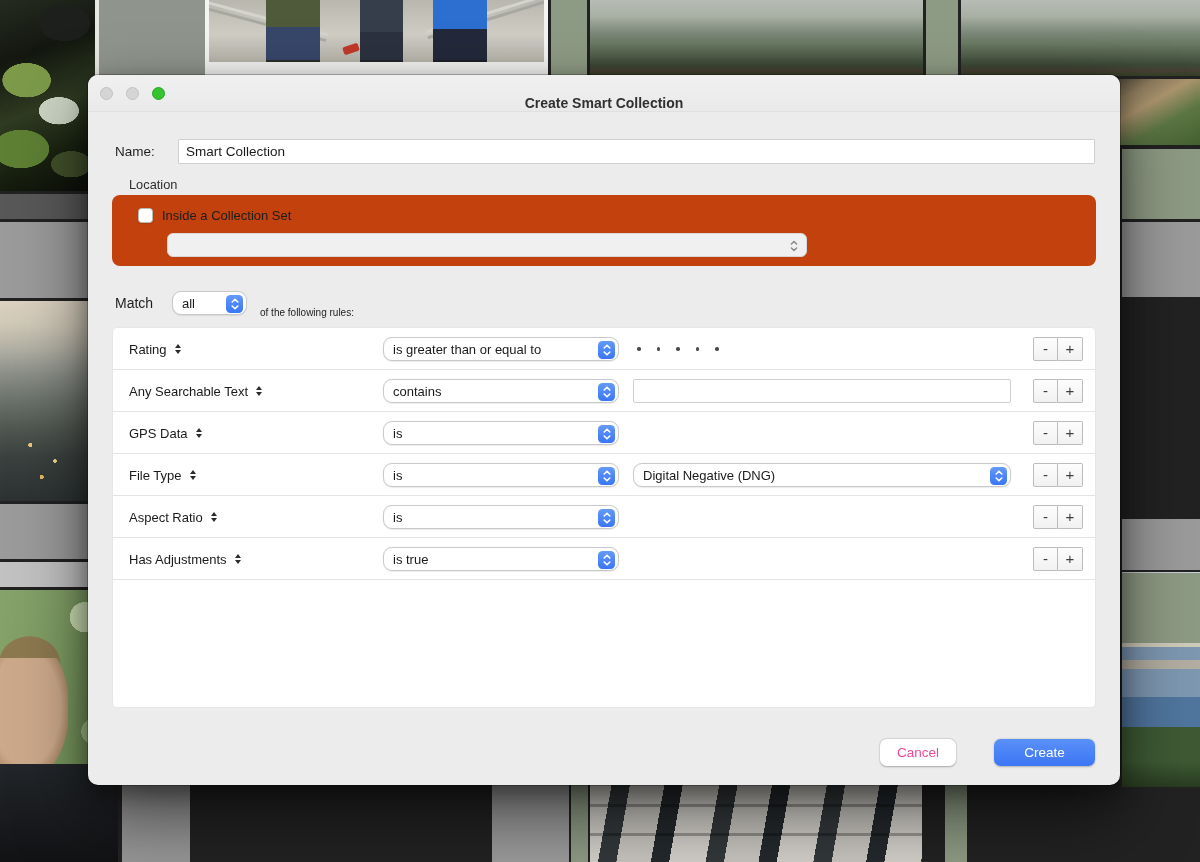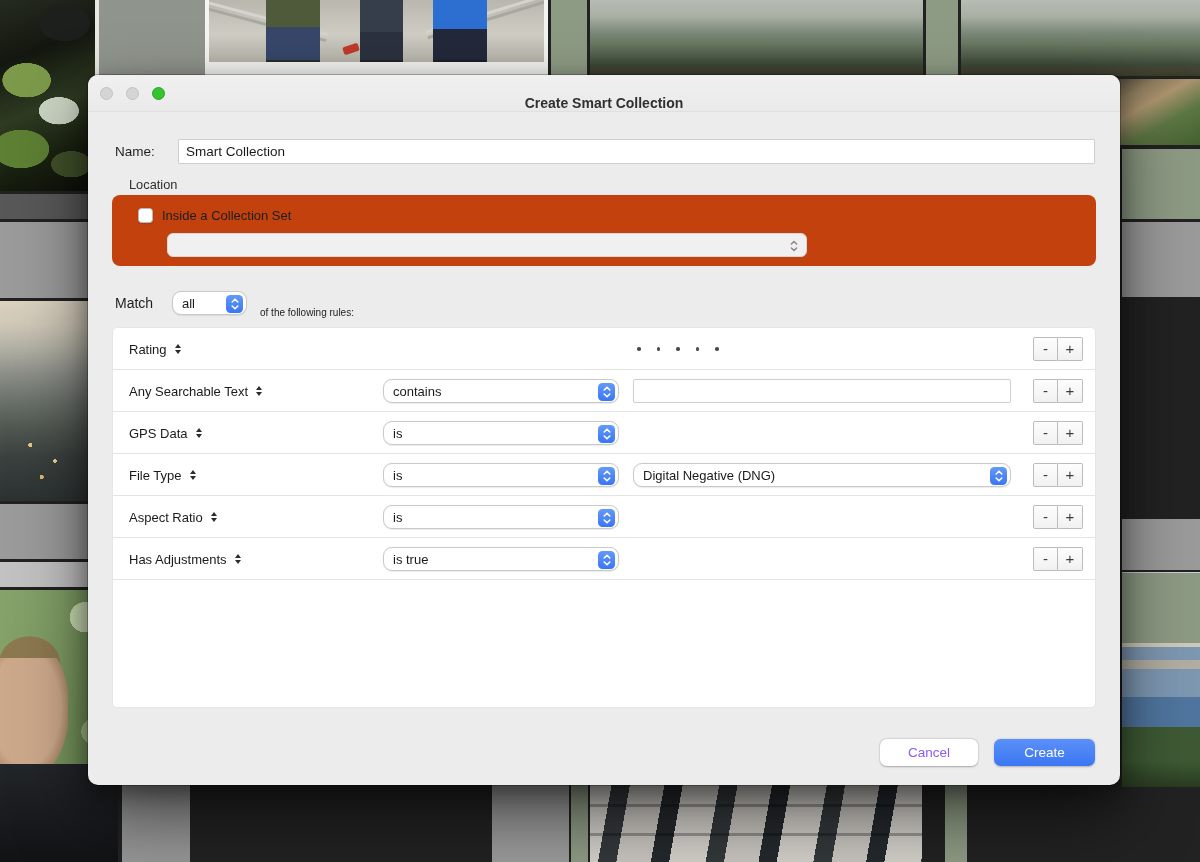--- a/index.html
+++ b/index.html
@@ -105,21 +105,21 @@
     font:13px "Liberation Sans","DejaVu Sans",sans-serif; padding:0 6px; }
   .stars { position:absolute; left:524px; top:0; height:42px; display:flex; align-items:center; gap:16px; }
   .stars i { width:3.5px; height:3.5px; border-radius:50%; background:#4a4a4a; }
   .seg { position:absolute; left:920px; top:9px; display:flex; }
   .seg button { width:25px; height:24px; background:linear-gradient(#fdfdfd,#f1f1f1); border:1px solid #bcbcbc; color:#3c3c3c;
     font:15px/22px "Liberation Sans","DejaVu Sans",sans-serif; text-align:center; padding:0; }
   .seg button:first-child { border-radius:2px 0 0 2px; }
   .seg button:last-child { border-left:none; border-radius:0 2px 2px 0; }
 
   .btn { position:absolute; top:664px; height:27px; border:none; border-radius:6.5px; font:13.5px "Liberation Sans","DejaVu Sans",sans-serif; }
-  .btn-cancel { left:792px; width:98px; background:#fff; color:#8b5cf6; box-shadow:0 .5px 2px rgba(0,0,0,.28), 0 0 0 .5px rgba(0,0,0,.06); }
+  .btn-cancel { left:792px; width:76px; background:#fff; color:#ec4899; box-shadow:0 .5px 2px rgba(0,0,0,.28), 0 0 0 .5px rgba(0,0,0,.06); }
   .btn-create { left:906px; width:101px; background:linear-gradient(#5a90f8,#3b76f4); color:#fff; box-shadow:0 .5px 2px rgba(0,0,0,.25); }
   .chev { fill:none; stroke:#fff; stroke-width:1.6; stroke-linecap:round; stroke-linejoin:round; }
   .chev-gray { fill:none; stroke:#868686; stroke-width:1.4; stroke-linecap:round; stroke-linejoin:round; }
 </style>
 </head>
 <body>
 
 <div>
   <div class="cell photo ph-veg" style="left:0;top:0;width:95px;height:191px;"></div>
   <div class="cell whiteline" style="left:95px;top:0;width:4px;height:219px;"></div>
@@ -214,20 +214,29 @@
   <div class="panel">
 
     <div class="rule-row">
       <div class="rule-field">
         <span>Rating</span>
         <span class="updown">
             <i class="tri-up"></i>
             <i class="tri-down"></i>
           </span>
       </div>
+      <div class="sel cond-sel">
+        <span>is greater than or equal to</span>
+        <span class="stepper">
+          <svg viewBox="0 0 10 16" width="10" height="16">
+              <path class="chev" d="M2.2 6 L5 3.2 L7.8 6"></path>
+              <path class="chev" d="M2.2 10 L5 12.8 L7.8 10"></path>
+            </svg>
+        </span>
+      </div>
       <div class="stars">
         <i></i>
           <i></i>
           <i></i>
           <i></i>
           <i></i>
       </div>
       <div class="seg">
         <button>-</button>
         <button>+</button>

